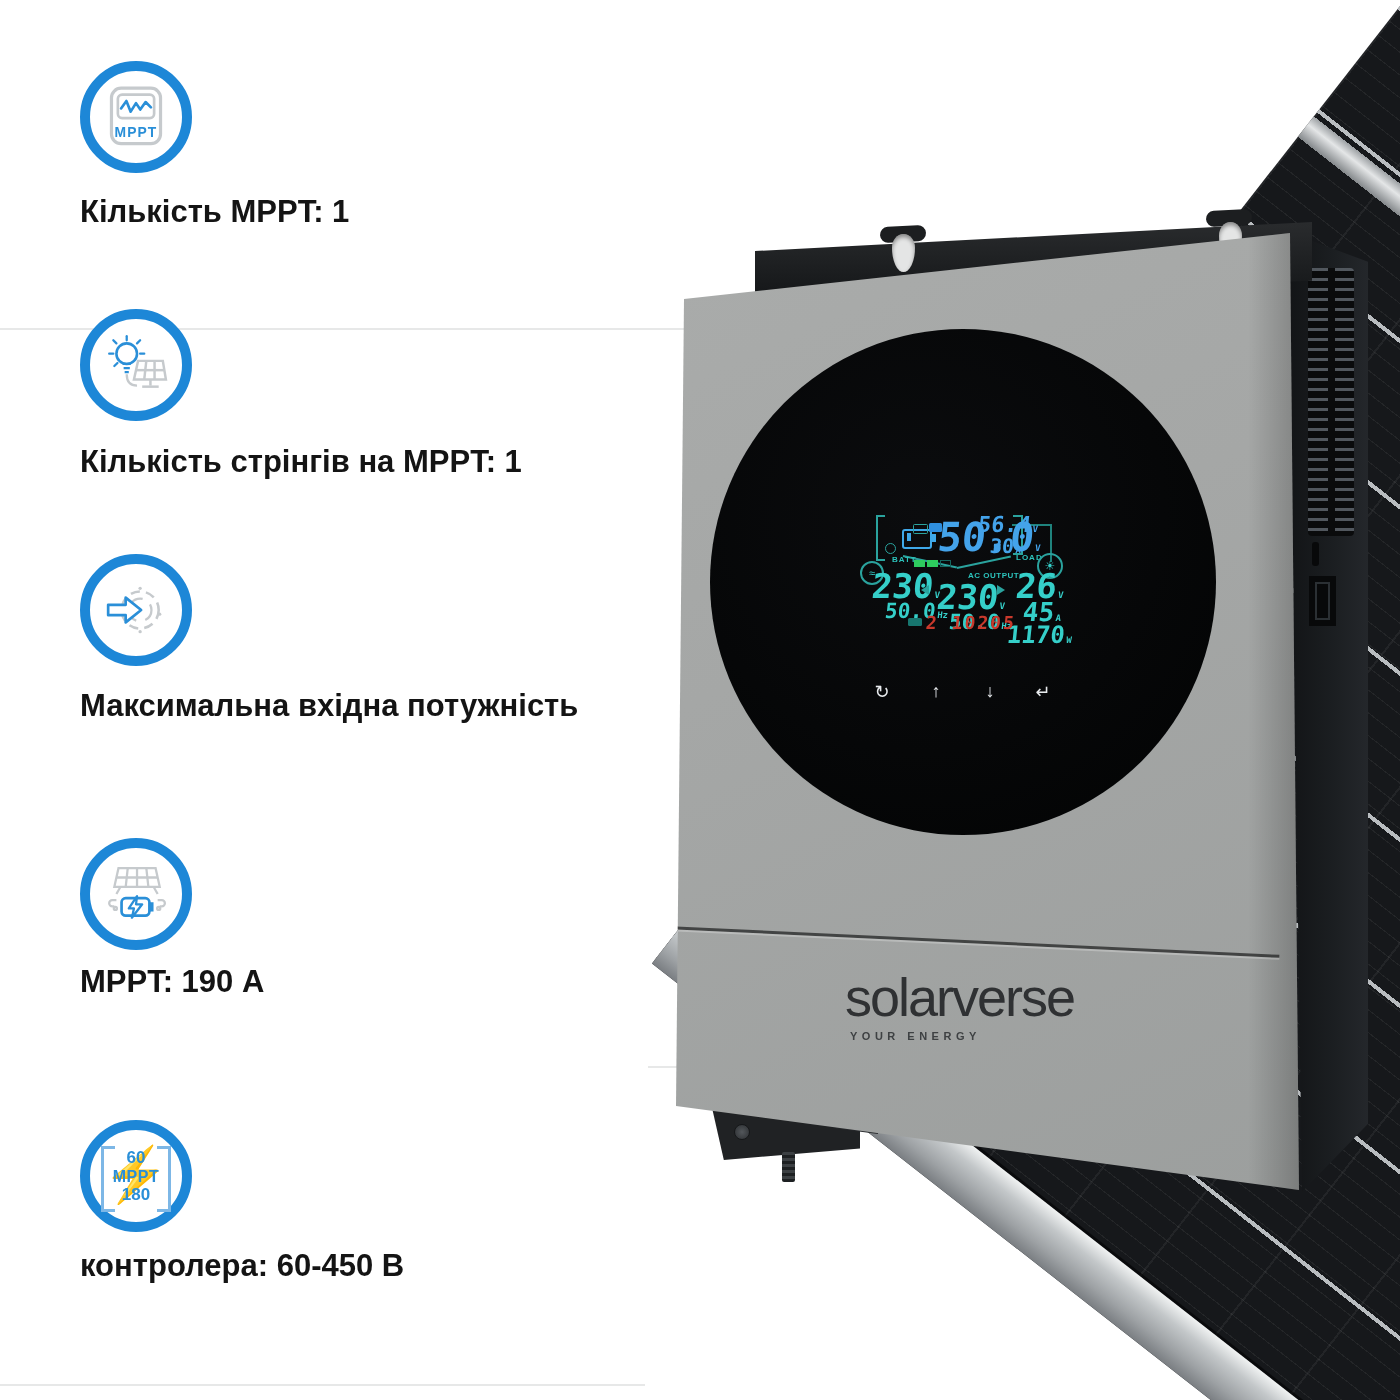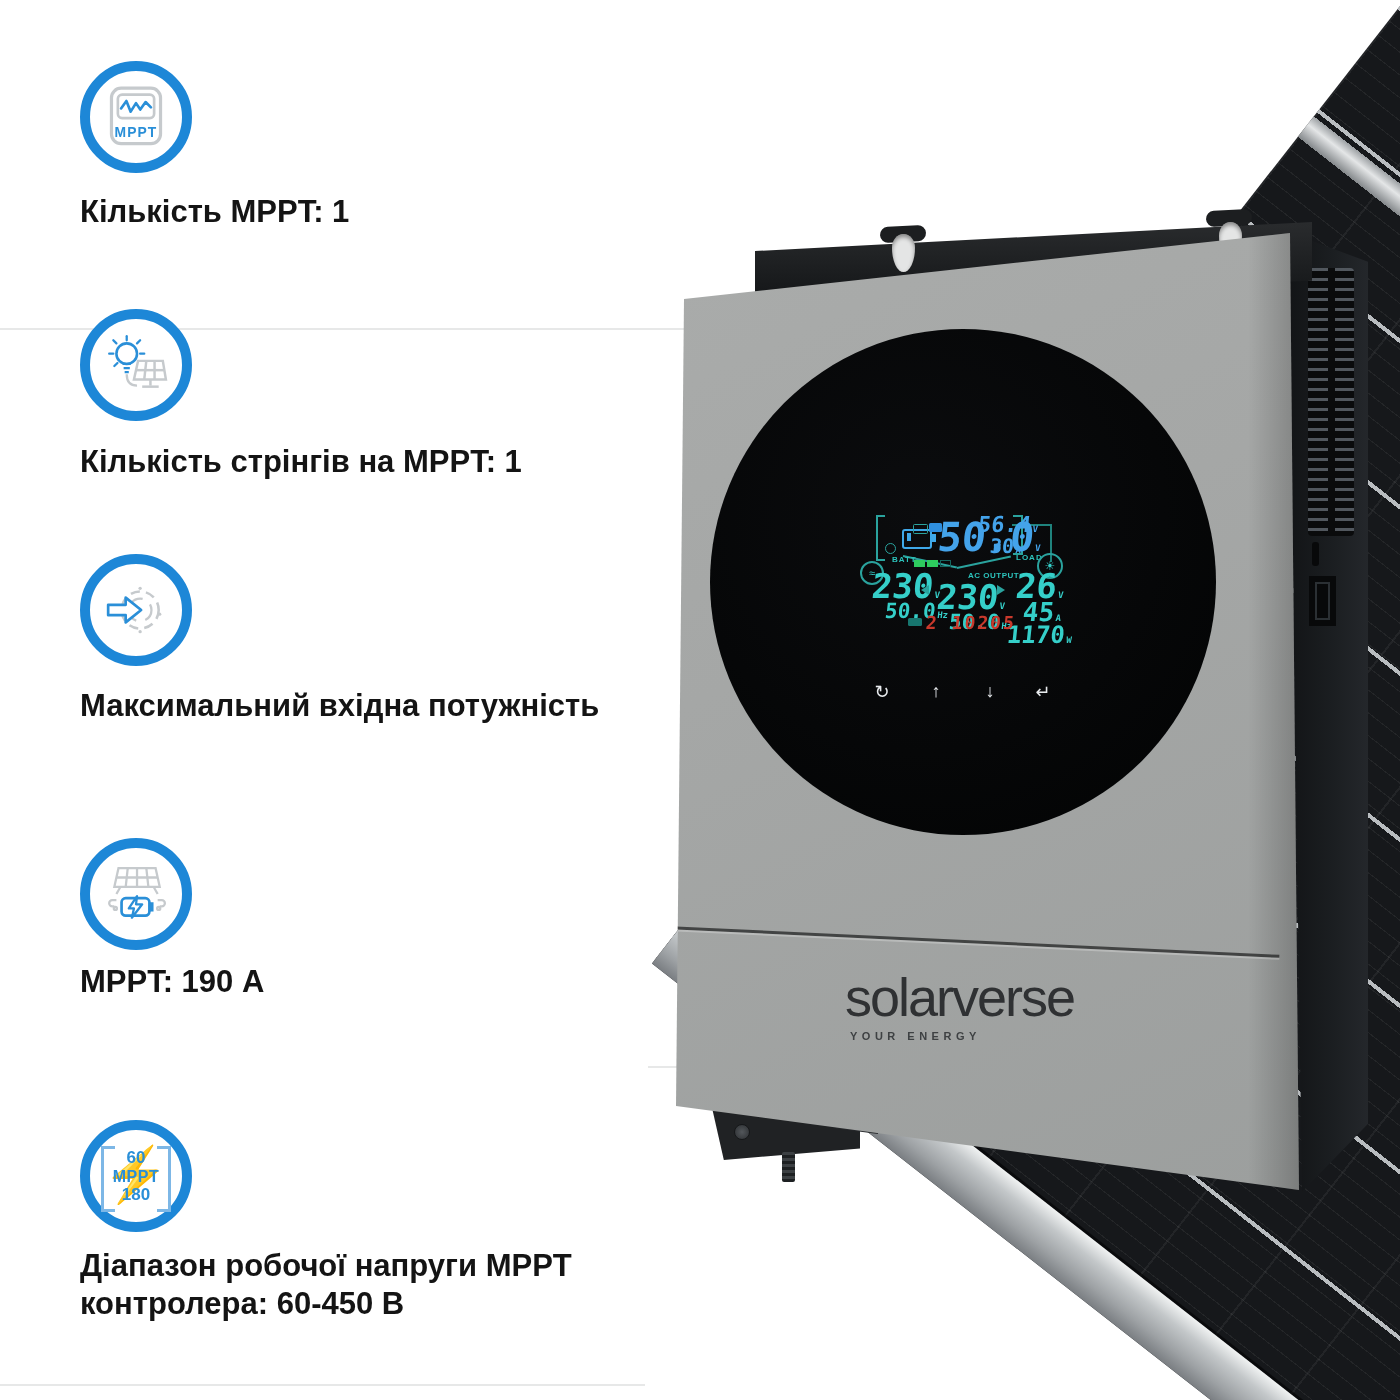--- a/index.html
+++ b/index.html
@@ -256,21 +256,21 @@
       <svg width="66" height="66" viewBox="0 0 64 64">
         <circle cx="36" cy="32" r="18" fill="none" stroke="#c6cacd" stroke-width="2.5" stroke-dasharray="9 6"></circle>
         <circle cx="36" cy="32" r="11" fill="none" stroke="#c6cacd" stroke-width="2.2" stroke-dasharray="12 9"></circle>
         <circle cx="36" cy="11" r="1.6" fill="#c6cacd"></circle>
           <circle cx="36" cy="53" r="1.6" fill="#c6cacd"></circle>
         <circle cx="55" cy="36" r="1.6" fill="#c6cacd"></circle>
         <path d="M5,27 h17 v-7 l15,12 -15,12 v-7 H5 z" fill="#ffffff" stroke="#2a8fd8" stroke-width="2.6" stroke-linejoin="round"></path>
       </svg>
     </div>
     <div class="caption" style="top:687px;">
-      <div>Максимальний вхідна потужність</div>
+      <div>Максимальна вхідна потужність</div>
     </div>
   </div>
 
   <div class="feature">
     <div class="icon-badge" style="top:838px;">
       <svg width="66" height="66" viewBox="0 0 64 64">
         <g fill="none" stroke="#c6cacd" stroke-width="2.2">
           <polygon points="15,7 51,7 55,25 11,25"></polygon>
           <line x1="24" y1="7" x2="22" y2="25"></line>
             <line x1="33" y1="7" x2="33" y2="25"></line>
@@ -297,18 +297,17 @@
       <div class="range-icon">
         <div class="range-bolt">⚡</div>
         <div class="brk l"></div>
         <div class="brk r"></div>
         <span class="rt">60</span>
         <span class="rm">MPPT</span>
         <span class="rt">180</span>
       </div>
     </div>
     <div class="caption" style="top:1247px;">
-      <div>Діапазон робочої напруги MPPT</div>
       <div>контролера: 60-450 В</div>
     </div>
   </div>
 
 </div>
 
 </body></html>

